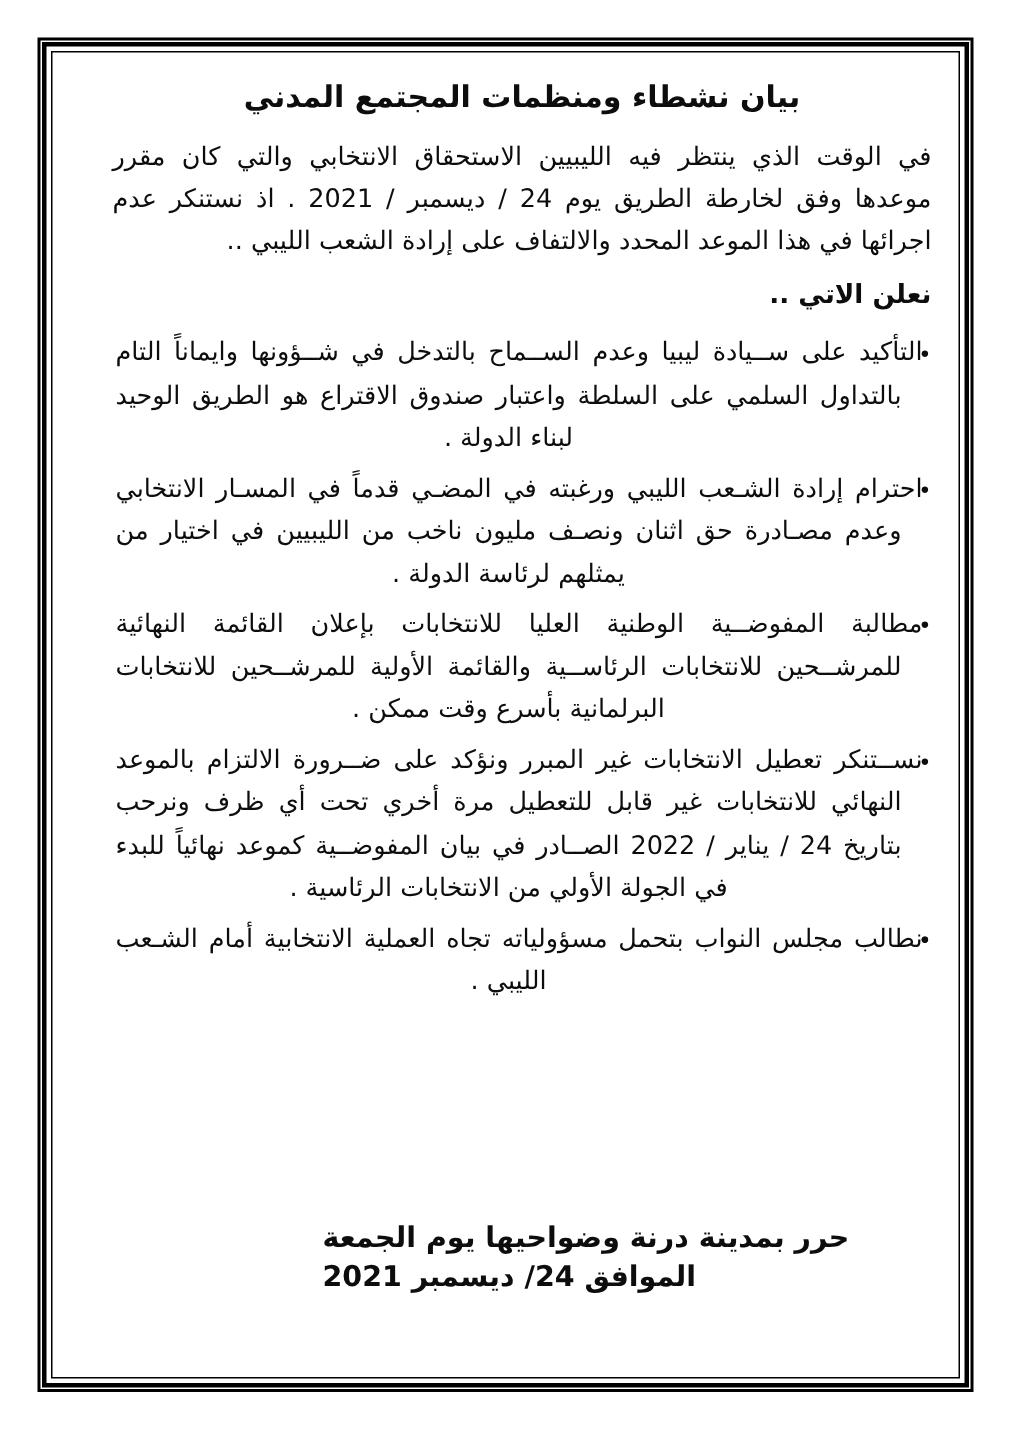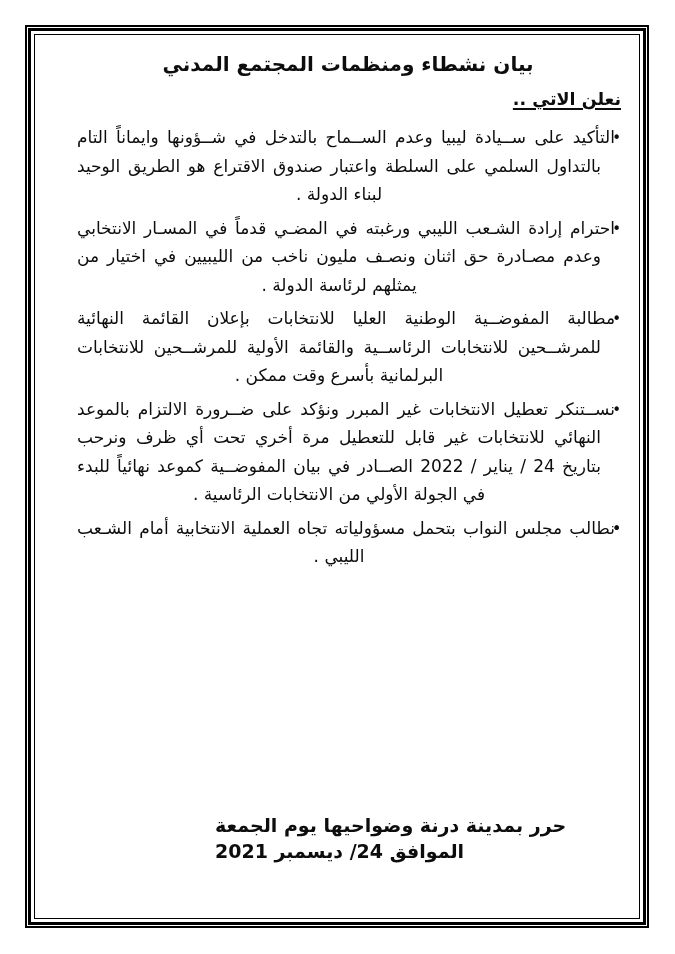--- a/index.html
+++ b/index.html
@@ -38,21 +38,21 @@
   .title-1{margin-top:10px;}
   .title-2{margin-top:26px;}
   .intro{
     margin:14px 0 0 0;
     font-size:17px;line-height:28px;
     text-align:justify;text-align-last:right;
   }
   .declare{
     margin-top:8px;font-size:17.5px;line-height:28px;font-weight:bold;
   }
-  .declare .underlined{text-decoration:underline;text-underline-offset:3px;text-decoration-thickness:1.5px;}
+  .declare .underlined{text-underline-offset:3px;text-decoration-thickness:1.5px;}
   .bullets{margin-top:10px;padding-left:2px;padding-right:20px;}
   .bullet-item{
     position:relative;
     font-size:17px;line-height:28.5px;
     text-align:justify;text-align-last:center;
     text-indent:-14px;
     margin-bottom:5px;
   }
   .bullet-marker{
     position:absolute;right:-20px;top:1px;
@@ -69,20 +69,21 @@
 <body>
 
 <div class="screen">
   <div class="frame-outer">
     <div class="frame-mid">
       <div class="frame-inner">
 
         <div class="title title-1">بيان نشطاء ومنظمات المجتمع المدني</div>
 
 
+        <p class="intro">في الوقت الذي ينتظر فيه الليبيين الاستحقاق الانتخابي والتي كان مقرر موعدها وفق لخارطة الطريق يوم 24 / ديسمبر / 2021 . اذ نستنكر عدم اجرائها في هذا الموعد المحدد والالتفاف على إرادة الشعب الليبي ..</p>
 
         <div class="declare">
           <span class="underlined">نعلن الاتي ..</span>
         </div>
 
         <div class="bullets">
             <div class="bullet-item"><span class="bullet-marker">•</span><span>التأكيد على ســيادة ليبيا وعدم الســماح بالتدخل في شــؤونها وايماناً التام بالتداول السلمي على السلطة واعتبار صندوق الاقتراع هو الطريق الوحيد لبناء الدولة .</span></div>
             <div class="bullet-item"><span class="bullet-marker">•</span><span>احترام إرادة الشـعب الليبي ورغبته في المضـي قدماً في المسـار الانتخابي وعدم مصـادرة حق اثنان ونصـف مليون ناخب من الليبيين في اختيار من يمثلهم لرئاسة الدولة .</span></div>
             <div class="bullet-item"><span class="bullet-marker">•</span><span>مطالبة المفوضــية الوطنية العليا للانتخابات بإعلان القائمة النهائية للمرشــحين للانتخابات الرئاســية والقائمة الأولية للمرشــحين للانتخابات البرلمانية بأسرع وقت ممكن .</span></div>
             <div class="bullet-item"><span class="bullet-marker">•</span><span>نســتنكر تعطيل الانتخابات غير المبرر ونؤكد على ضــرورة الالتزام بالموعد النهائي للانتخابات غير قابل للتعطيل مرة أخري تحت أي ظرف ونرحب بتاريخ 24 / يناير / 2022 الصــادر في بيان المفوضــية كموعد نهائياً للبدء في الجولة الأولي من الانتخابات الرئاسية .</span></div>

